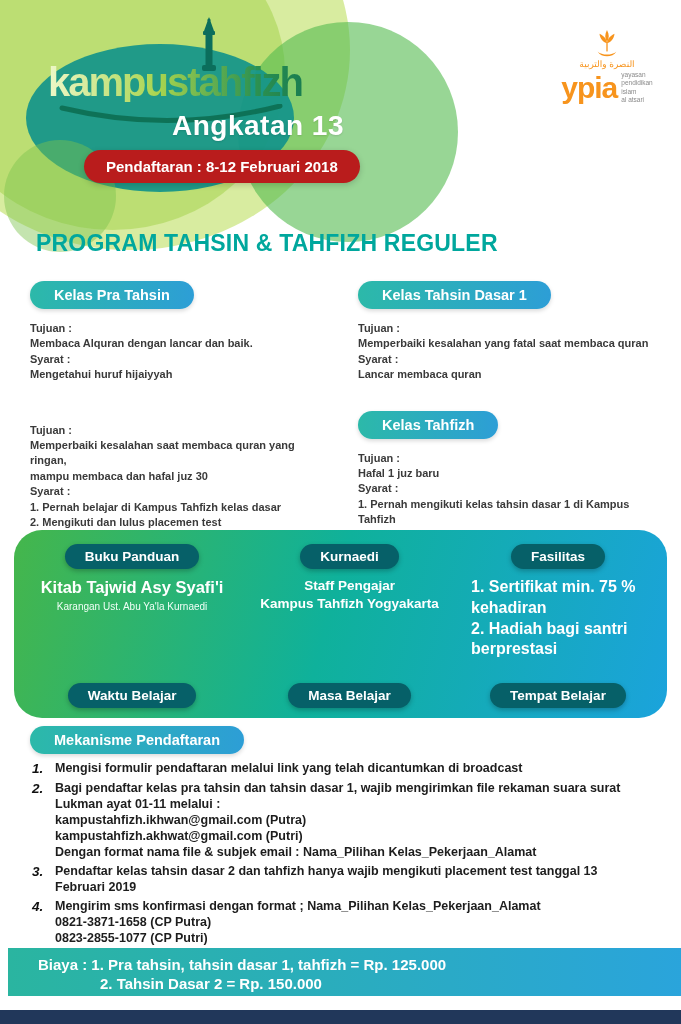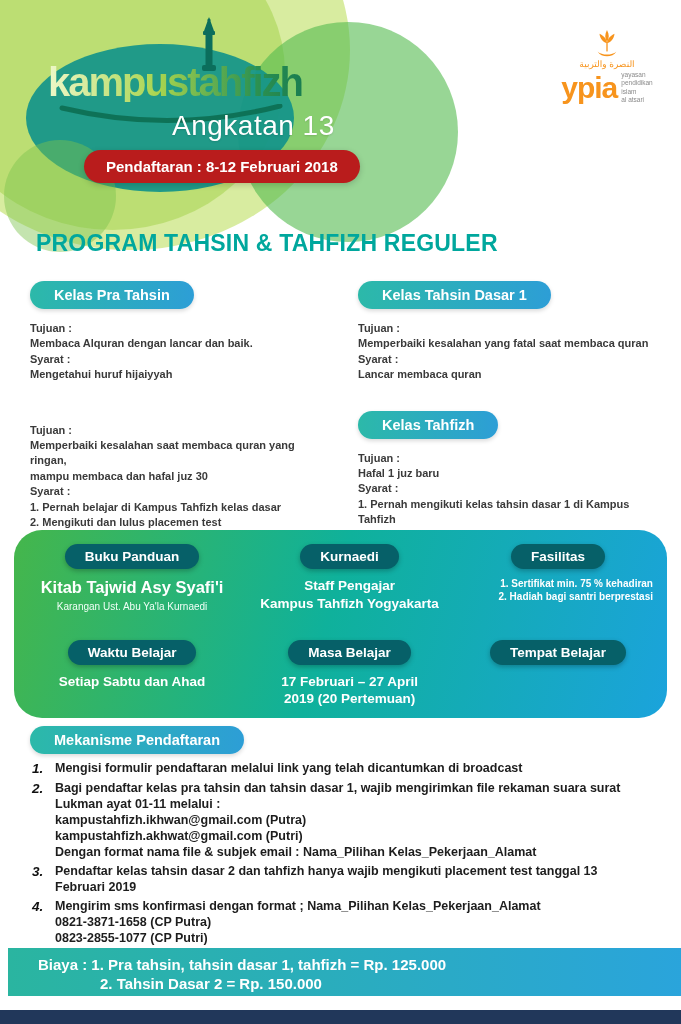--- a/index.html
+++ b/index.html
@@ -23,21 +23,21 @@
     color:#bfe070; white-space:nowrap;
   }
   @supports (-webkit-background-clip: text) {
     .logo-text {
       background:linear-gradient(90deg,#eef8c8 0%,#a8d44f 38%,#2c9150 72%,#0c6e52 100%);
       -webkit-background-clip:text; background-clip:text; color:transparent;
     }
   }
   .swoosh { position:absolute; left:8px; top:42px; }
 
-  .angkatan { left:172px; top:110px; font-size:28px; font-weight:400; color:#ffffff; letter-spacing:.5px; text-shadow:0 1px 2px rgba(0,0,0,.12); }
+  .angkatan { left:172px; top:110px; font-size:28px; font-weight:700; color:#ffffff; letter-spacing:.5px; text-shadow:0 1px 2px rgba(0,0,0,.12); }
 
   .reg-pill {
     left:84px; top:150px; display:inline-block;
     background:#b91c1c; color:#fff; font-weight:700; font-size:15px;
     padding:8px 22px; border-radius:24px; box-shadow:0 2px 6px rgba(0,0,0,.18);
     white-space:nowrap;
   }
 
   .ypia { right:14px; top:28px; width:120px; text-align:center; }
   .ypia-arabic { font-size:9px; color:#f7941d; margin-top:-2px; line-height:1.1; }
@@ -78,21 +78,21 @@
     column-gap:12px; row-gap:10px; align-content:space-between;gap:23px;
   }
   .info-block { text-align:center; }
   .info-pill {
     display:inline-block; background:#066068; color:#fff; font-weight:700;
     font-size:13.5px; padding:5px 20px; border-radius:18px;
     box-shadow:0 2px 5px rgba(0,0,0,.25); white-space:nowrap;
   }
   .info-text { margin-top:8px; color:#fff; font-weight:700; font-size:13.5px; line-height:1.3; white-space:pre-line; }
   .info-text.big { font-size:16.5px; }
-  .info-text.small { font-size:10px; text-align:right; padding-left:8px; }
+  .info-text.small { font-size:16px; text-align:left; padding-left:8px; }
   .info-sub { margin-top:3px; color:#f0fff6; font-size:10px; font-weight:400; }
 
   
   .mech-pill { position:absolute; z-index:2; left:30px; top:726px; }
   .mech-list { position:absolute; z-index:2; left:32px; top:760px; width:630px; }
   .mech-item { display:flex; gap:9px; margin-bottom:3px; }
   .mech-num { font-weight:800; font-style:italic; font-size:13.5px; min-width:14px; color:#111; line-height:1.28; }
   .mech-text { font-size:12.5px; font-weight:700; color:#1d1d1d; line-height:1.28; white-space:pre-line; }
 
   

